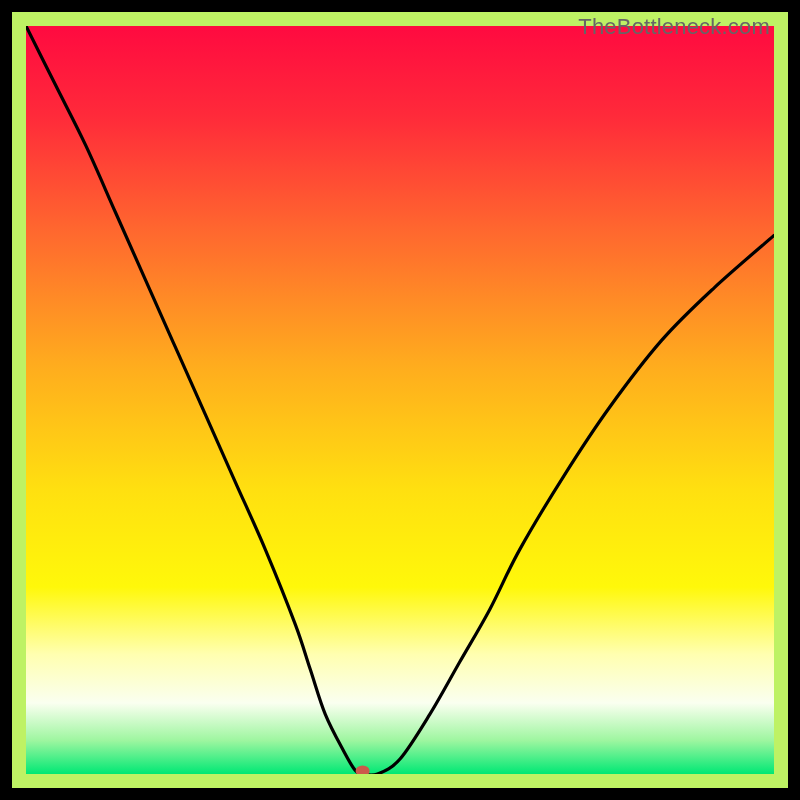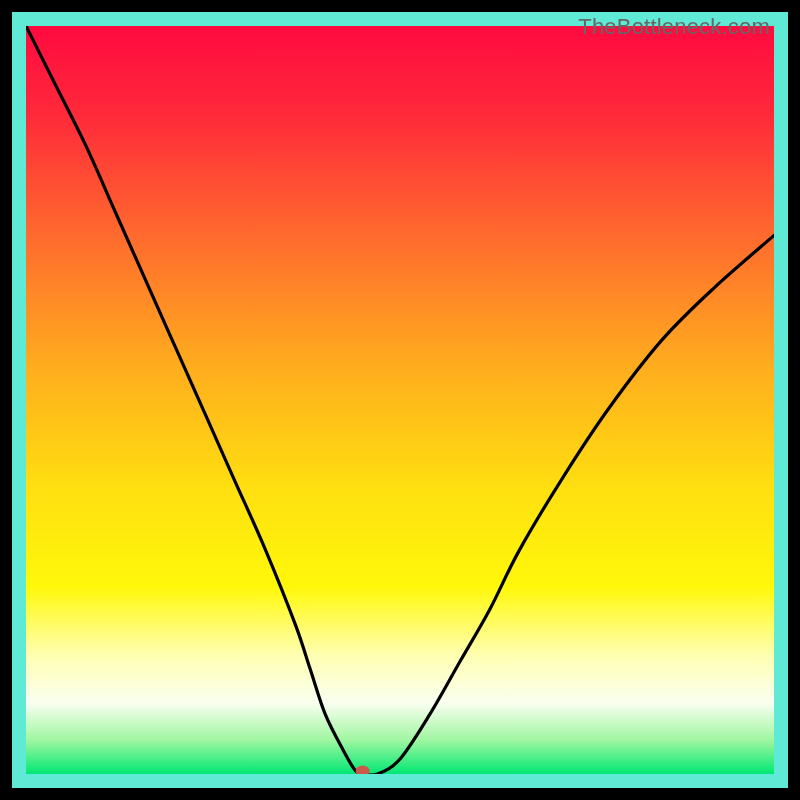--- a/index.html
+++ b/index.html
@@ -10,21 +10,21 @@
     background: #000;
     overflow: hidden;
     font-family: Arial, Helvetica, sans-serif;
   }
   .frame {
     position: absolute;
     left: 12px;
     top: 12px;
     width: 776px;
     height: 776px;
-    background: #5eead4;
+    background: #bef264;
   }
   .plot {
     position: absolute;
     left: 14px;
     top: 14px;
     width: 748px;
     height: 748px;
     overflow: hidden;
   }
   .watermark {

